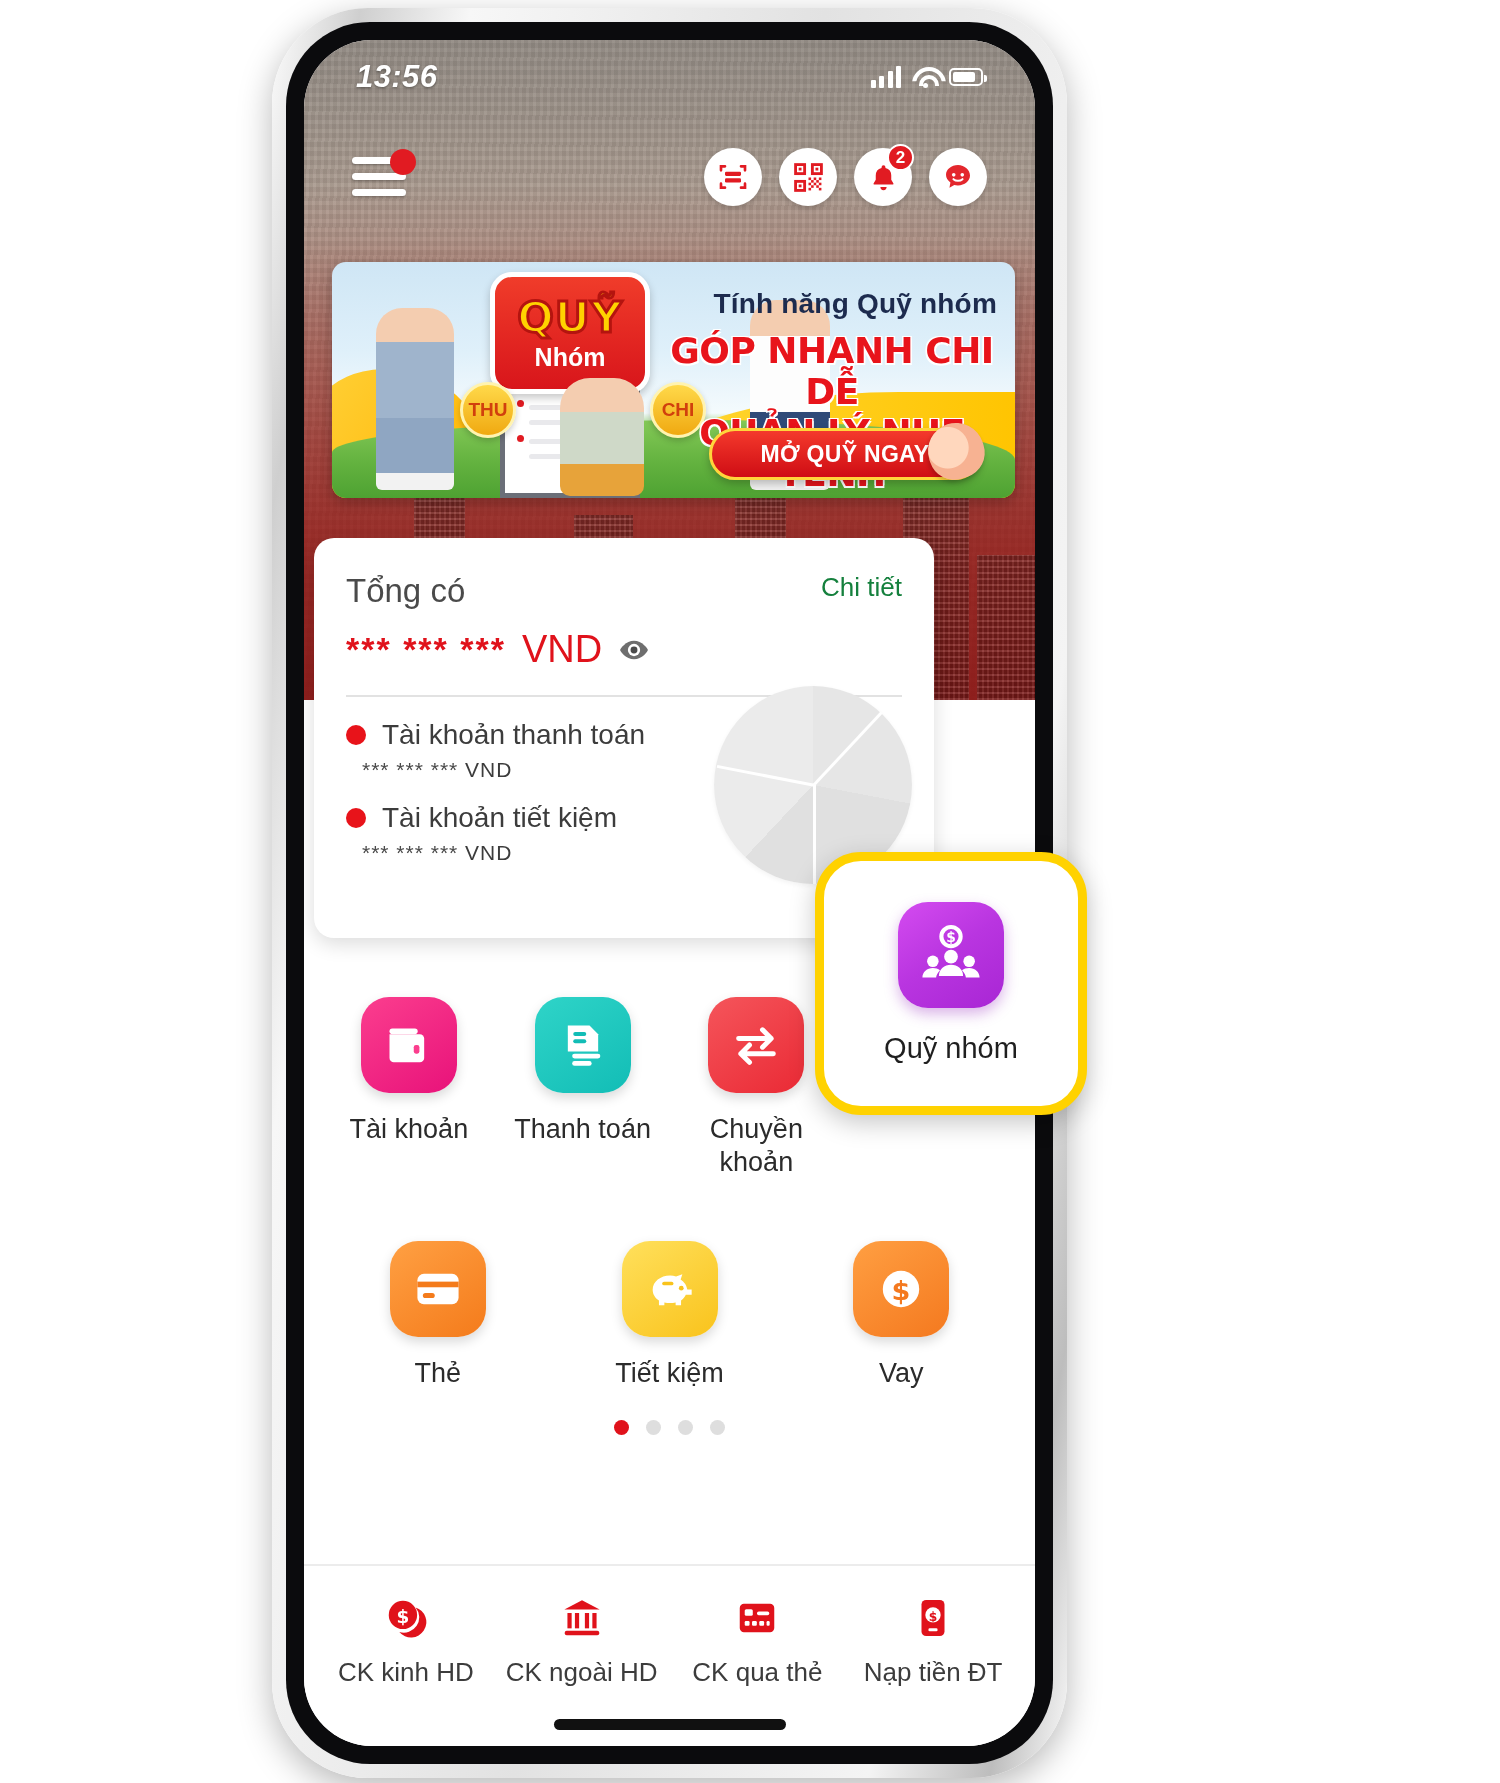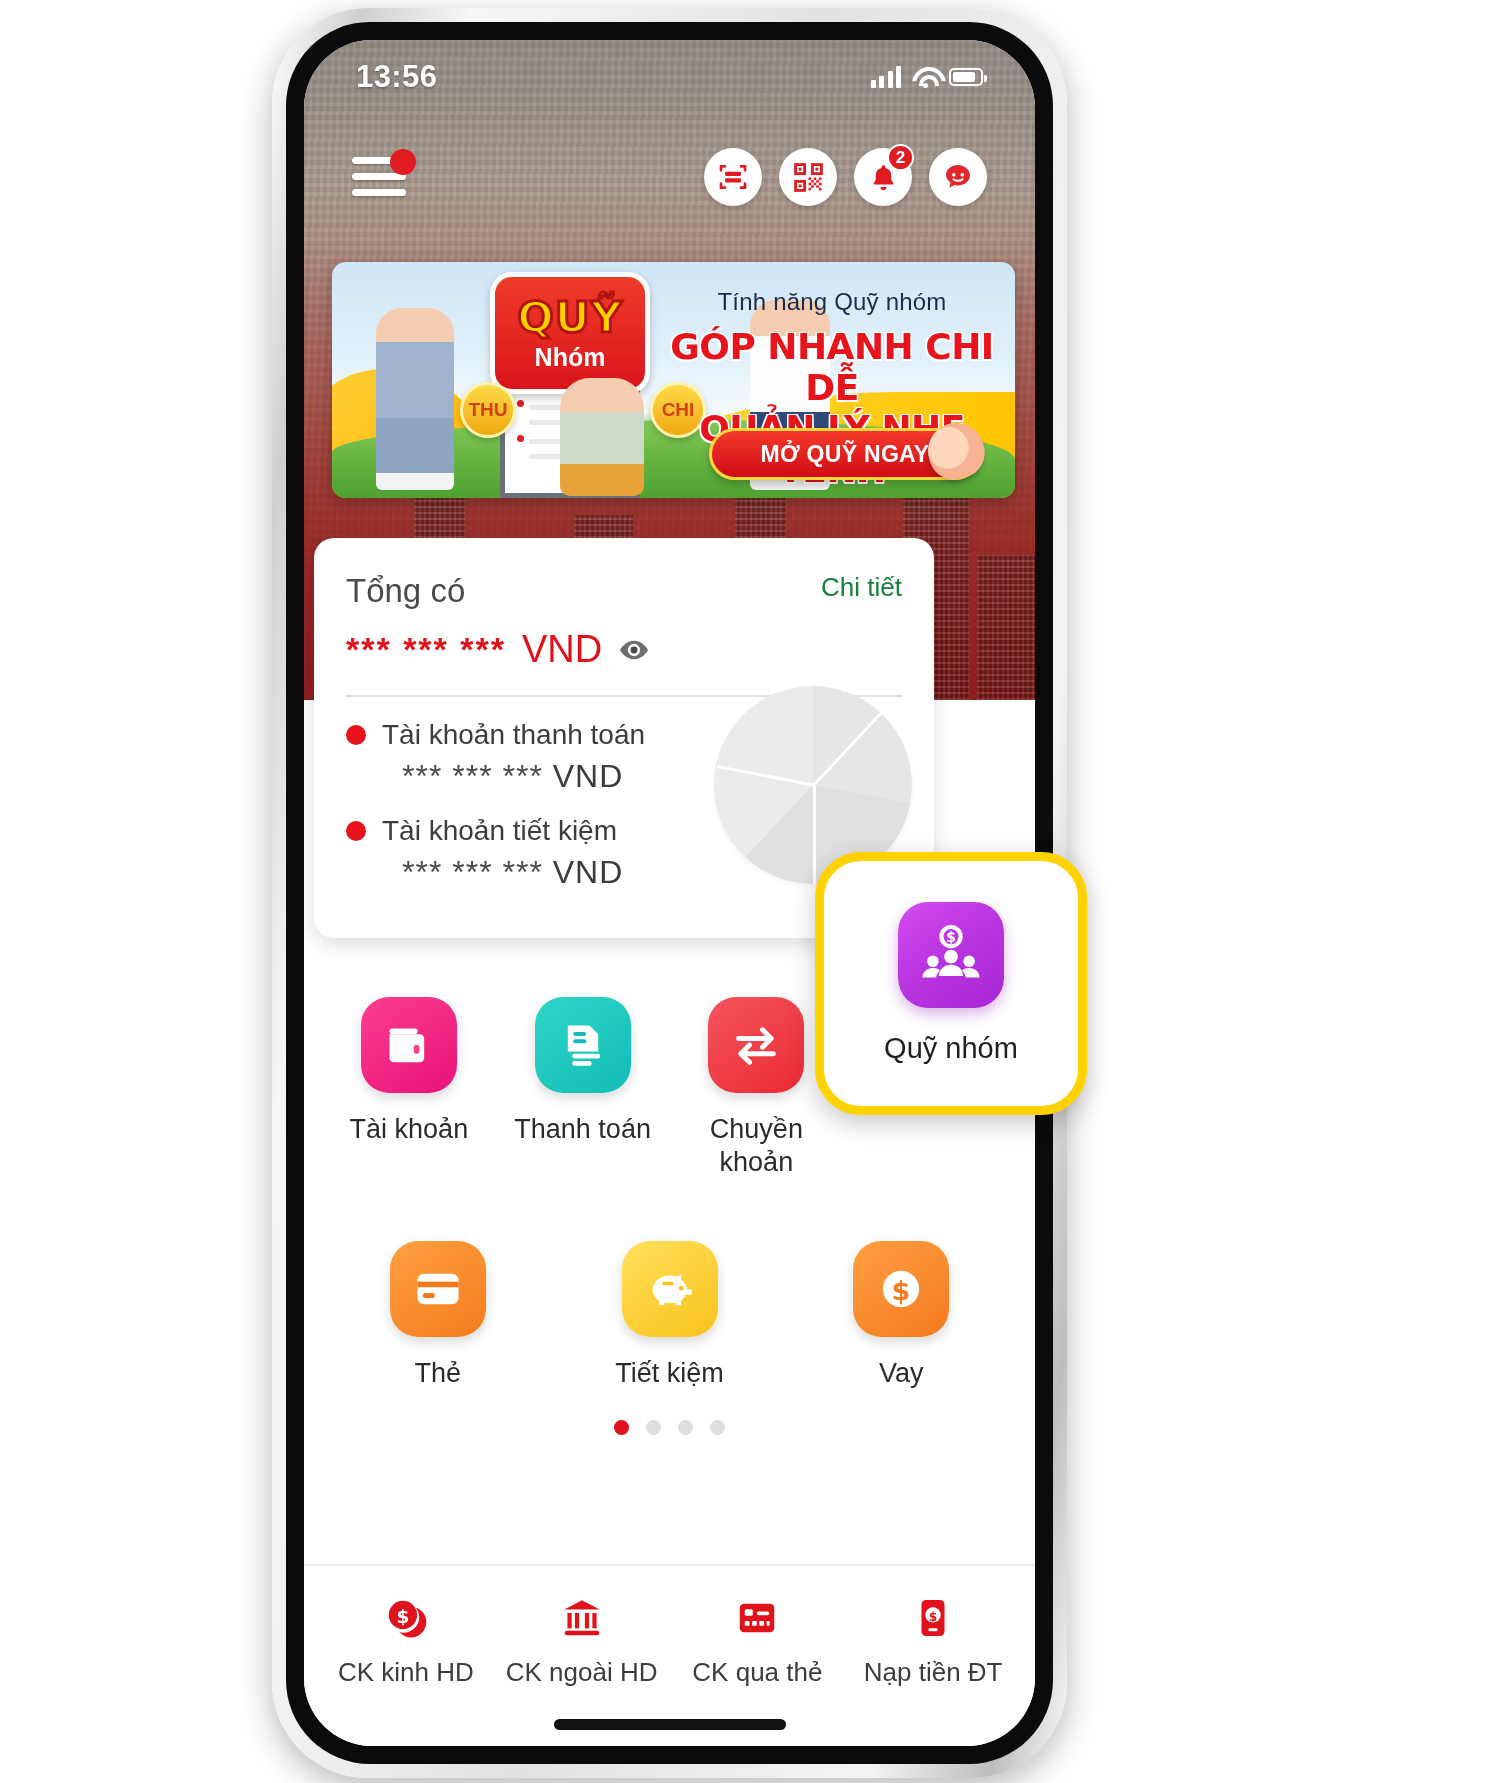--- a/index.html
+++ b/index.html
@@ -32,21 +32,21 @@
       linear-gradient(180deg,#9f9a92 0%, #b5a79a 30%, #a8625a 62%, #8e2320 100%);
   }
   .bldg { position:absolute; bottom:0; background: rgba(0,0,0,.10);
           background-image: repeating-linear-gradient(0deg, rgba(255,255,255,.10) 0 2px, rgba(0,0,0,.12) 2px 6px),
                             repeating-linear-gradient(90deg, rgba(255,255,255,.07) 0 2px, rgba(0,0,0,.10) 2px 5px); }
 
   
   #statusbar { position:absolute; left:0; top:0; width:100%; height:74px; z-index:6;
                display:flex; align-items:center; justify-content:space-between; padding:0 52px; }
   #status-time { color:#fff; font-size:31px; font-weight:600; letter-spacing:.4px;
-                 text-shadow:0 1px 3px rgba(0,0,0,.45); }
+                 text-shadow:0 1px 3px rgba(0,0,0,.45);font-style:italic; }
   #status-right { display:flex; align-items:center; gap:11px; }
   .bars { display:flex; align-items:flex-end; gap:3.5px; height:22px; }
   .bars i { display:block; width:5px; background:#fff; border-radius:1px; }
   .bars i:nth-child(1){height:8px}.bars i:nth-child(2){height:12px}
   .bars i:nth-child(3){height:17px}.bars i:nth-child(4){height:22px}
   .wifi { width:26px; height:20px; position:relative; }
   .wifi::before { content:""; position:absolute; left:0; top:0; width:26px; height:26px;
     border:4px solid #fff; border-radius:50%; clip-path: polygon(0 0,100% 0,100% 42%,0 42%); }
   .wifi::after { content:""; position:absolute; left:7px; top:8px; width:12px; height:12px;
     border:4px solid #fff; border-radius:50%; clip-path: polygon(0 0,100% 0,100% 55%,0 55%); }
@@ -107,21 +107,21 @@
     background:linear-gradient(180deg,#f4cdb0 0 36px,#fdfdfd 36px 112px,#2f4a78 112px 172px,#f2f2f2 172px 190px); }
   #person-c { left:228px; bottom:2px; width:84px; height:118px;
     background:linear-gradient(180deg,#f4cdb0 0 34px,#cfd9c8 34px 86px,#e7a33a 86px 118px); border-radius:30px 30px 10px 10px; }
   .coinbadge { position:absolute; width:56px; height:56px; border-radius:50%;
     background:linear-gradient(180deg,#ffd94a,#f0a911); border:3px solid #fff3b0;
     color:#d1400d; font-size:19px; font-weight:700; display:flex; align-items:center; justify-content:center;
     box-shadow:0 3px 6px rgba(0,0,0,.2); }
   #coin-thu { left:128px; top:120px; }
   #coin-chi { left:318px; top:120px; }
   #promo-text { position:absolute; right:18px; top:26px; width:330px; text-align:center; }
-  #promo-sub { font-size:24px; font-weight:400; color:#1d2b4e; letter-spacing:.2px; }
+  #promo-sub { font-size:28px; font-weight:700; color:#1d2b4e; letter-spacing:.2px;text-align:right; }
   #promo-h1, #promo-h2 { font-family:"DejaVu Sans", sans-serif; font-size:36px; font-weight:900; color:#e8141b;
     letter-spacing:-.5px; line-height:1.14; text-shadow:1.5px 1.5px 0 #fff, -1.5px 1.5px 0 #fff, 1.5px -1.5px 0 #fff, -1.5px -1.5px 0 #fff; }
   #promo-h1 { margin-top:10px; }
   #promo-cta { position:absolute; right:34px; bottom:18px; width:272px; height:52px; border-radius:26px;
     background:linear-gradient(180deg,#f4392c,#cf0d14); border:3px solid #ffd53b;
     display:flex; align-items:center; justify-content:center; box-shadow:0 4px 8px rgba(0,0,0,.24); }
   #promo-cta span { color:#fff; font-size:23px; font-weight:700; letter-spacing:.3px; }
   #promo-hand { position:absolute; right:-6px; bottom:-2px; width:56px; height:56px;
     background:radial-gradient(circle at 38% 40%, #ffd7bd 0 42%, #f7b292 44% 100%); border-radius:50% 50% 45% 45%;
     transform:rotate(-18deg); box-shadow:-2px 2px 4px rgba(0,0,0,.2); }
@@ -133,21 +133,21 @@
   #balance-title { font-size:33px; color:#4a4a4a; }
   #balance-detail { font-size:26px; color:#15803d; }
   #balance-amount-row { display:flex; align-items:center; gap:16px; margin-top:18px; }
   #balance-stars { font-size:34px; font-weight:700; color:#e0121b; letter-spacing:2px; }
   #balance-cur { font-size:38px; font-weight:400; color:#e0121b; }
   #eye-icon { width:32px; height:22px; position:relative; }
   #divider { height:2px; background:#e2e2e2; margin:24px 0 22px 0; }
   .acct-row { margin-bottom:20px; }
   .acct-label { display:flex; align-items:center; gap:16px; font-size:28px; color:#3c3c3c; }
   .acct-dot { width:20px; height:20px; border-radius:50%; background:#e8131a; flex:0 0 auto; }
-  .acct-amt { margin-left:56px; margin-top:7px; font-size:32px; color:#4a4a4a; letter-spacing:1px; }
+  .acct-amt { margin-left:16px; margin-top:7px; font-size:21px; color:#4a4a4a; letter-spacing:1px; }
   .acct-amt b { font-weight:400; color:#3c3c3c; }
   #balance-pie { position:absolute; right:22px; top:148px; width:198px; height:198px; border-radius:50%;
     background: conic-gradient(from 0deg, #e6e6e6 0 28%, #e0e0e0 28% 62%, #ebebeb 62% 100%);
     box-shadow:0 2px 5px rgba(0,0,0,.05); }
   #balance-pie::before, #balance-pie::after, #pie-l3 { content:""; position:absolute; left:50%; top:50%;
     width:2.5px; height:50%; background:#fff; transform-origin: 50% 0; }
   #balance-pie::before { transform:rotate(0deg); }
   #balance-pie::after { transform:rotate(101deg); }
   #pie-l3 { transform:rotate(223deg); }
 

